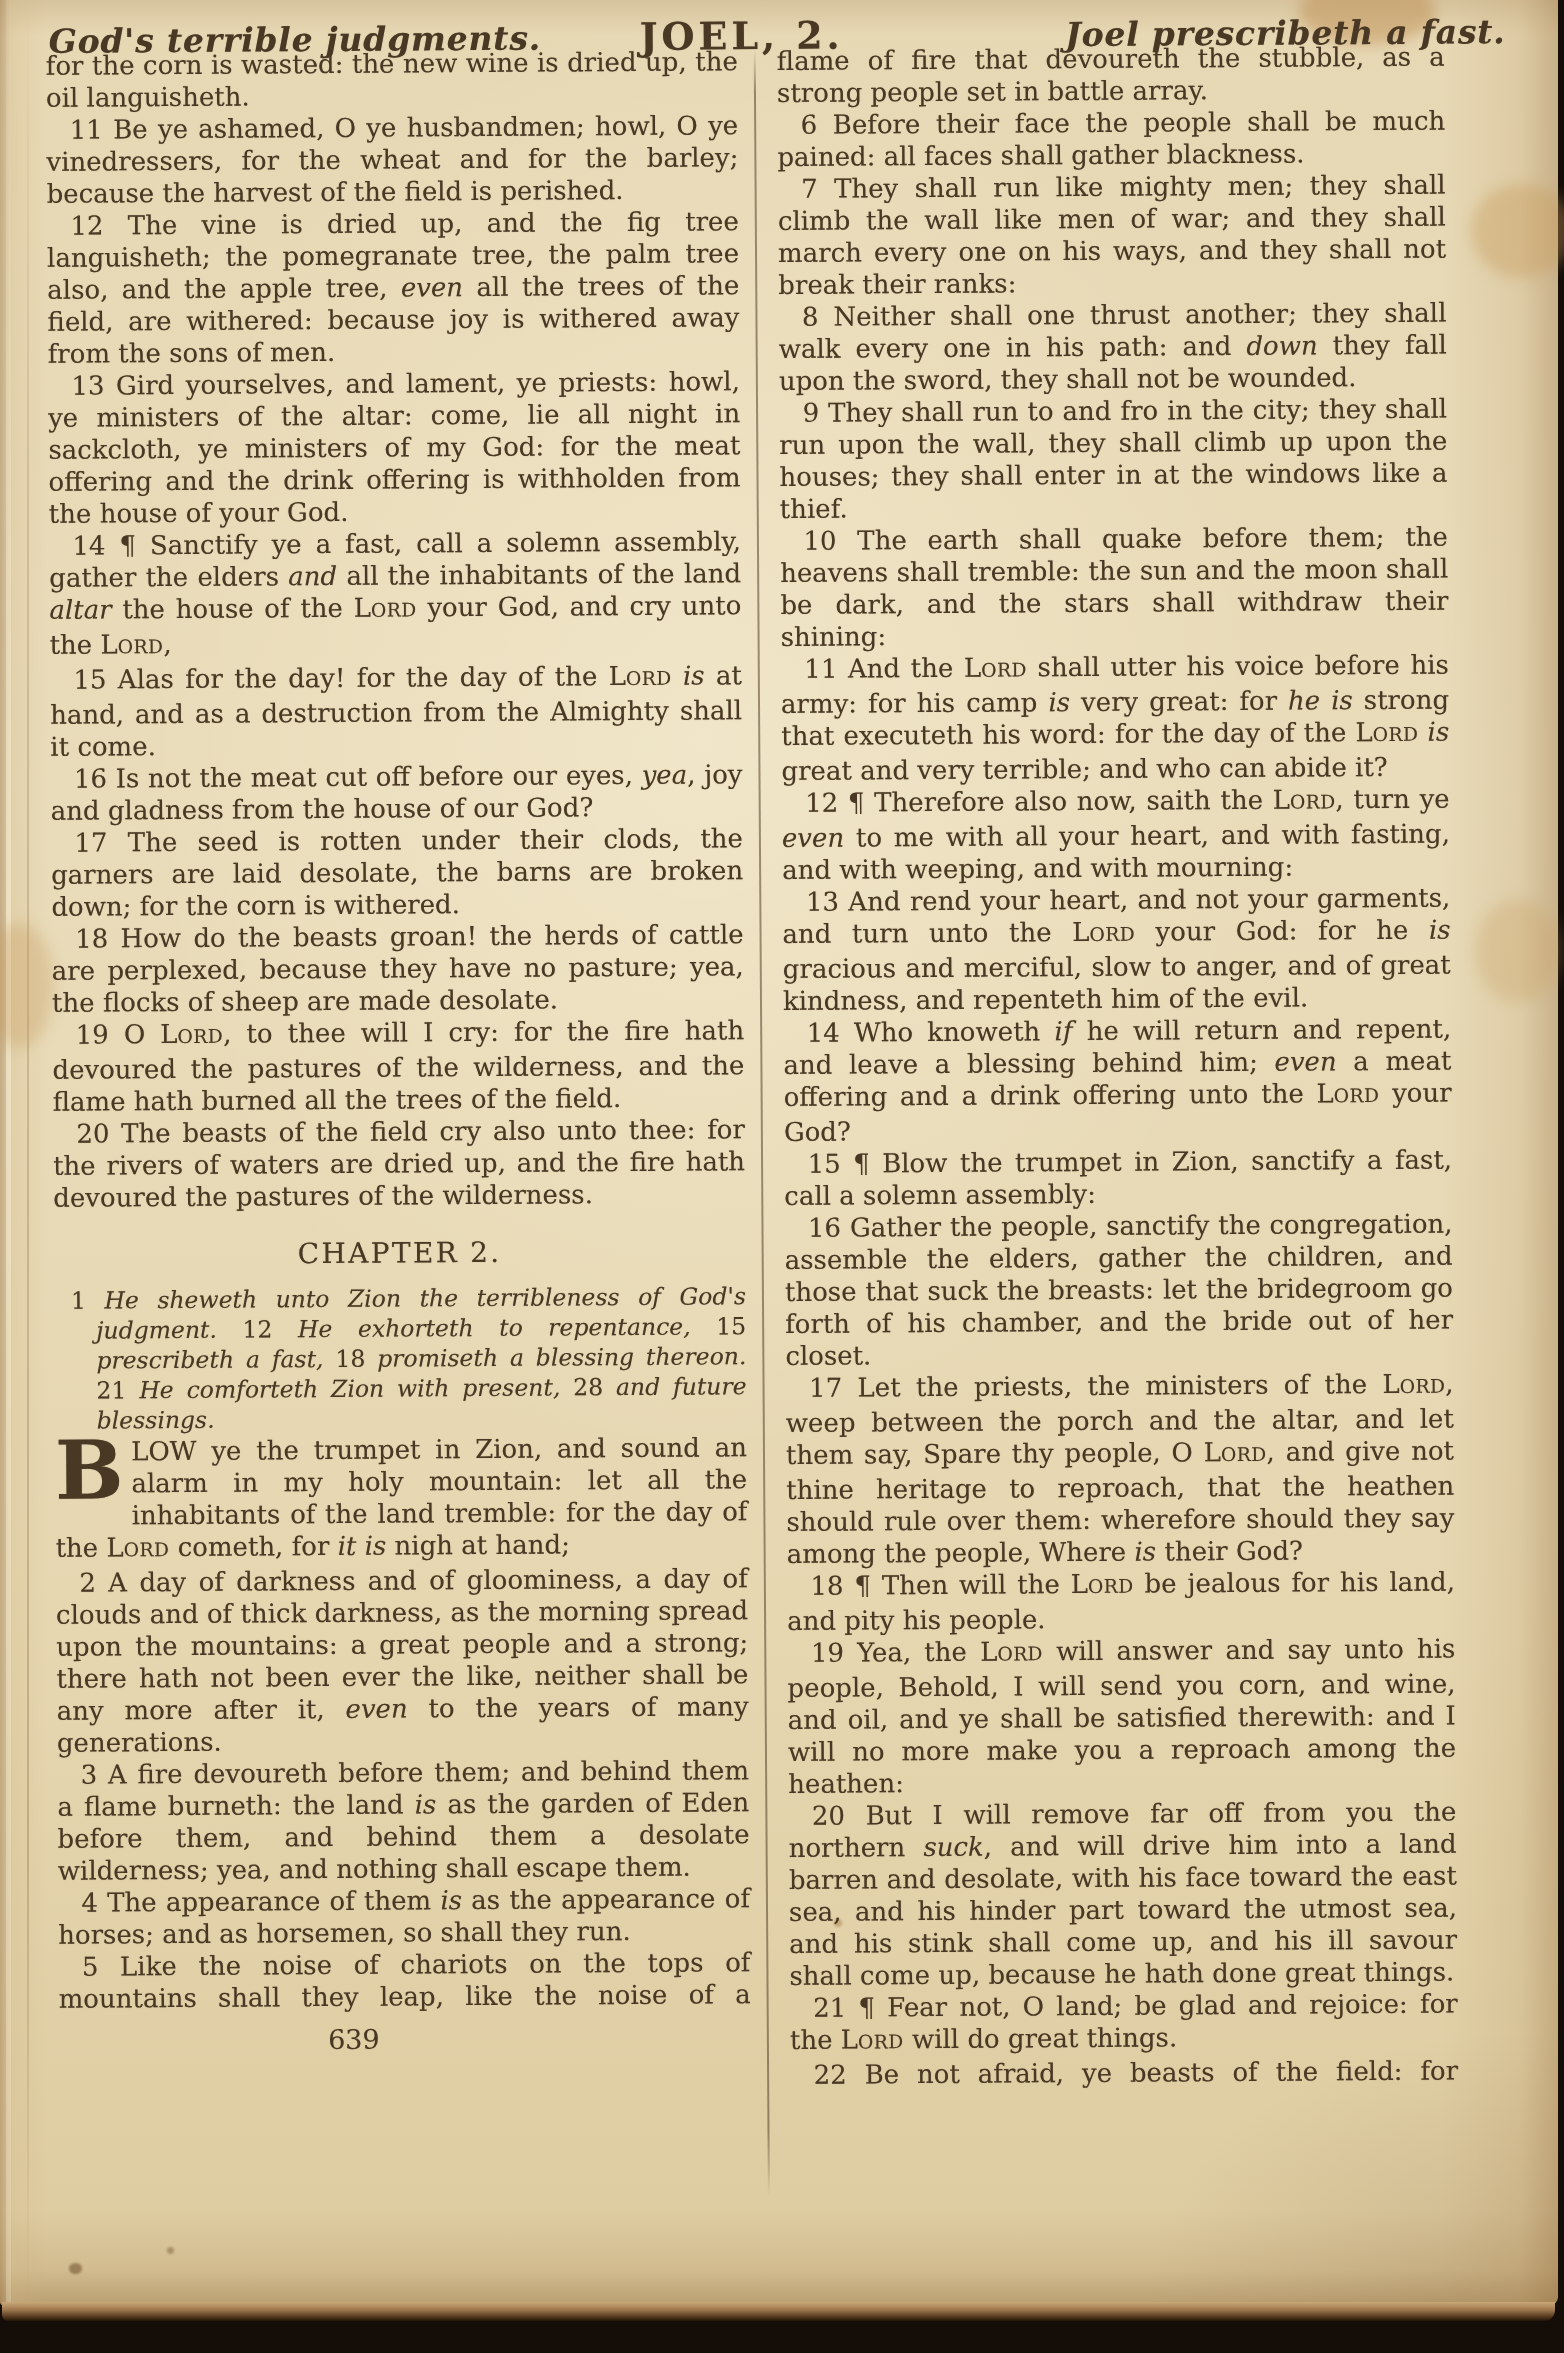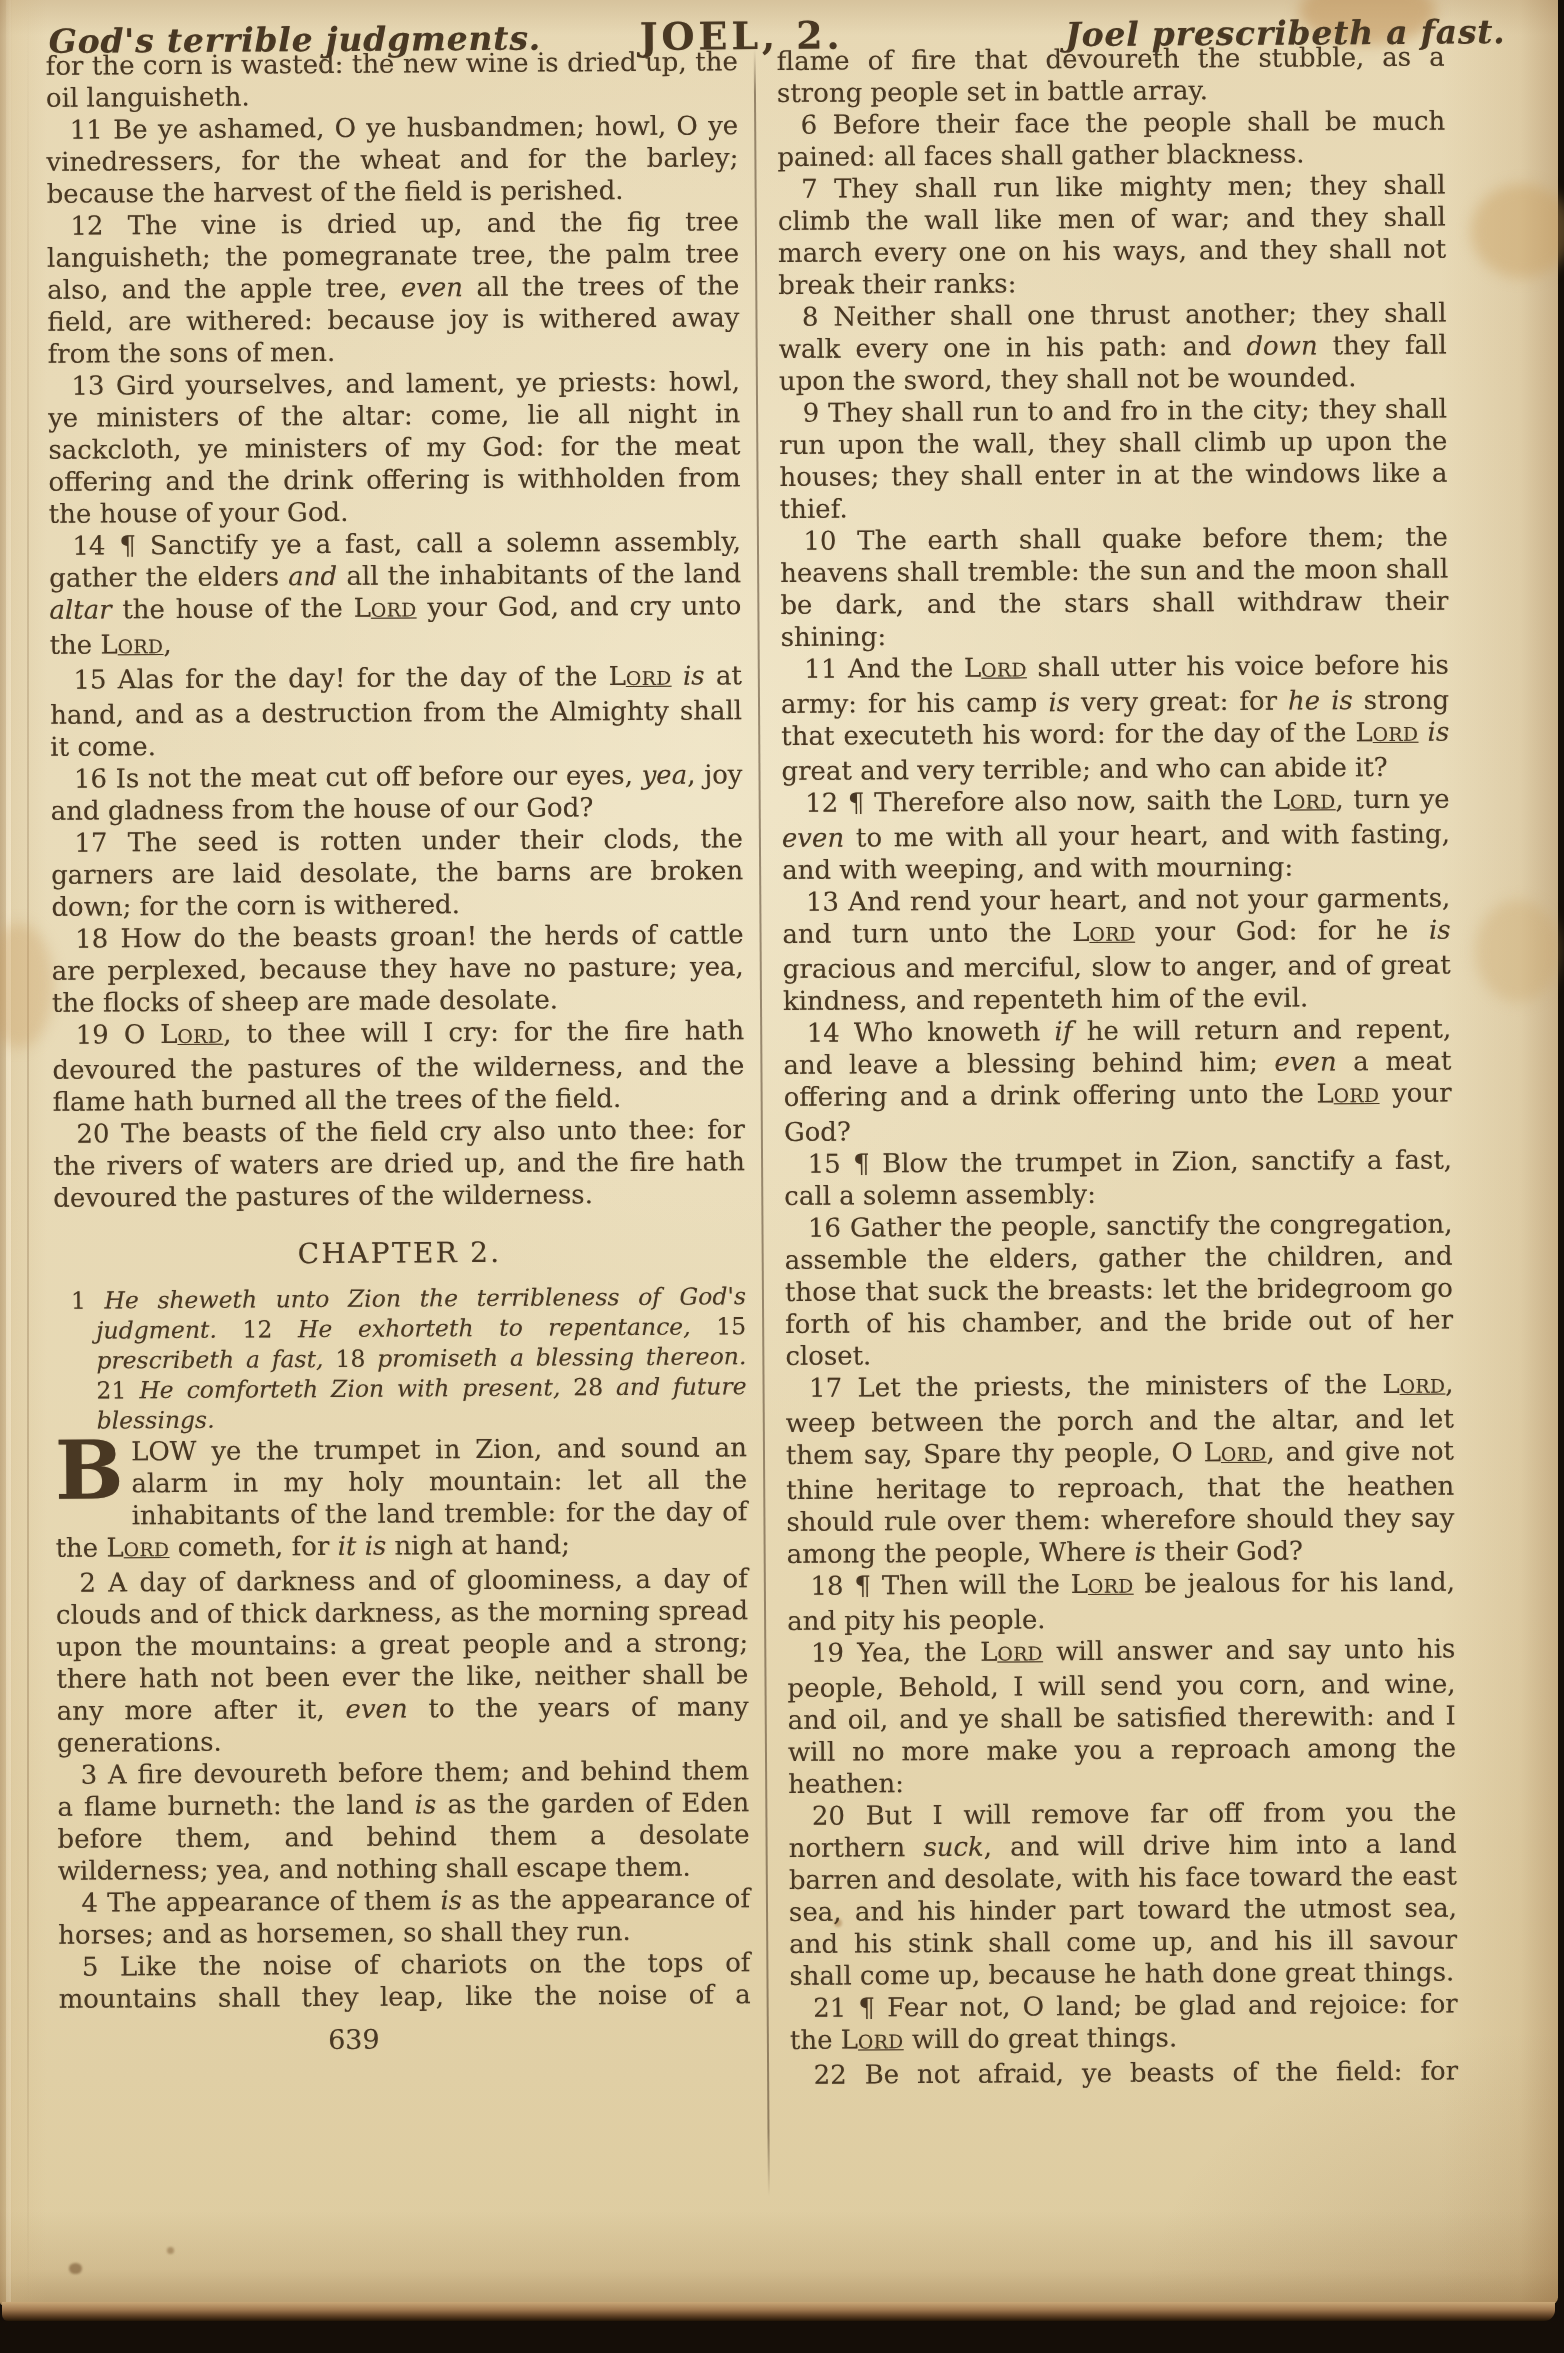--- a/index.html
+++ b/index.html
@@ -55,21 +55,21 @@
 
   .col{position:absolute;top:45px;text-align:justify;}
   #col-left{left:53px;width:692px;}
   #col-right{left:784px;width:668px;}
 
   .verse{margin:0;font-size:26px;line-height:32px;text-indent:23.5px;}
   .verse.flush{text-indent:0;}
   .verse.cont{text-align-last:justify;}
   .it{font-style:italic;}
   .rom{font-style:normal;}
-  .sc-rest{font-size:0.72em;letter-spacing:0.4px;text-decoration:underline;}
+  .sc-rest{font-size:0.72em;letter-spacing:0.4px;}
   .chapter-heading{font-size:28px;letter-spacing:2.3px;text-align:center;margin:25px 0 14px 0;}
   .summary{margin:0;font-size:23.5px;line-height:30px;font-style:italic;padding-left:42px;text-indent:-25px;}
   .dropcap{float:left;font-size:81px;line-height:64px;margin:3.1px 7.8px 0 0;font-weight:bold;text-shadow:0 0 0.8px rgba(73,56,35,0.6);}
   .page-num{font-size:27px;text-align:center;margin:11px 102px 0 0;}
 </style>
 </head>
 <body>
 
 <div class="photo">
   <div class="paper">

